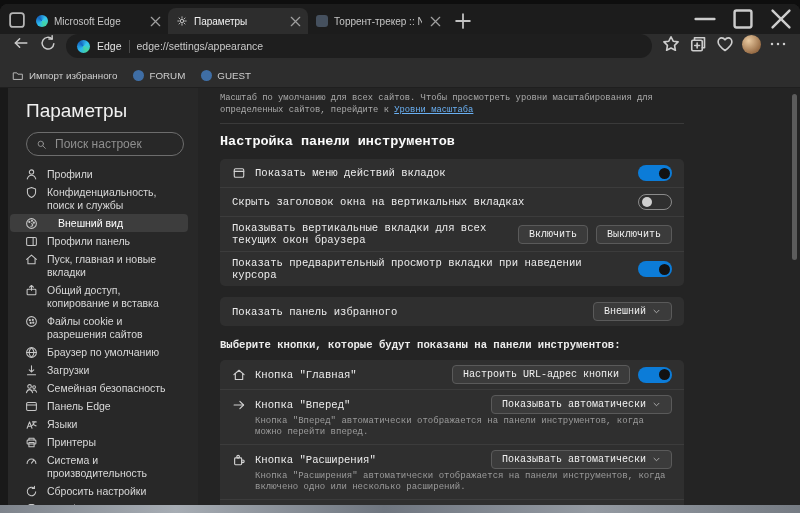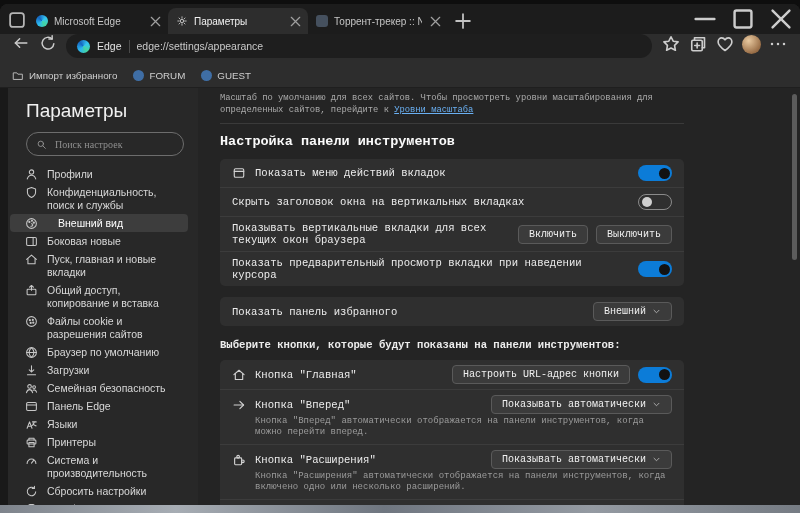--- a/index.html
+++ b/index.html
@@ -37,21 +37,21 @@
   .bkbar{height:24px;background:#2d2d2d;display:flex;align-items:center;padding:0 12px;gap:16px;border-bottom:1px solid #1f1f1f;}
   .bk{display:flex;align-items:center;gap:5px;font-size:9.8px;color:#cecece;}
   .bk .ic{width:12px;height:12px;color:#b9b9b9;}
   .bk-fav{width:11px;height:11px;border-radius:50%;background:#3f6ea5;}
   
   .body{display:flex;height:421px;border-left:8px solid #191919;background:#242424;}
   .sidebar{width:190px;background:#282828;display:flex;flex-direction:column;overflow:hidden;flex:0 0 auto;}
   .sb-title{font-size:19px;font-weight:400;color:#f1f1f1;margin:12px 0 10px 18px;}
   .sb-search{margin:0 14px 9px 18px;height:24px;border:1px solid #6d6d6d;border-radius:12px;display:flex;align-items:center;gap:6px;padding:0 9px;color:#979797;}
   .sb-search .ic{width:11px;height:11px;flex:0 0 auto;}
-  .sb-search input{background:transparent;border:none;outline:none;color:#cfcfcf;font-size:10px;width:100%;font-family:Liberation Serif, serif;}
+  .sb-search input{background:transparent;border:none;outline:none;color:#cfcfcf;font-size:12px;width:100%;font-family:Liberation Sans, sans-serif;}
   .sb-search input::placeholder{color:#8f8f8f;}
   .sb-list{flex:1;overflow:hidden;padding:0 10px 0 2px;}
   .sb-item{display:flex;gap:9px;align-items:flex-start;padding:2.5px 6px 2.5px 15px;border-radius:4px;
     font-size:10.5px;line-height:13px;color:#d8d8d8;}
   .sb-item .ic{flex:0 0 13px;width:13px;height:13px;margin-top:0;color:#c7c7c7;}
   .sb-item.active{background:#3d3d3d;color:#ffffff;gap:20px;}
   
   .main{flex:1;position:relative;padding:4px 116px 0 22px;overflow:hidden;background:#242424;font-family:Liberation Mono, monospace;}
   .note{font-size:8.8px;line-height:12px;color:#ababab;padding-bottom:7px;border-bottom:1px solid #3a3a3a;}
   .note a{color:#6ab0f3;text-decoration:underline;}
@@ -259,21 +259,21 @@
             </span>
             <span>Внешний вид</span>
           </div>
           <div class="sb-item">
             <span class="ic">
               <svg viewBox="0 0 16 16" fill="none" stroke="currentColor" stroke-width="1.3" stroke-linecap="round" stroke-linejoin="round">
                 <rect x="2" y="3" width="12" height="10" rx="1.5"></rect>
                 <path d="M10 3v10"></path>
               </svg>
             </span>
-            <span>Боковая новые</span>
+            <span>Профили панель</span>
           </div>
           <div class="sb-item">
             <span class="ic">
               <svg viewBox="0 0 16 16" fill="none" stroke="currentColor" stroke-width="1.3" stroke-linecap="round" stroke-linejoin="round">
                 <path d="M2 7.8 8 2.6l6 5.2"></path>
                 <path d="M3.6 6.8V13.2h8.8V6.8"></path>
               </svg>
             </span>
             <span>Пуск, главная и новые вкладки</span>
           </div>

